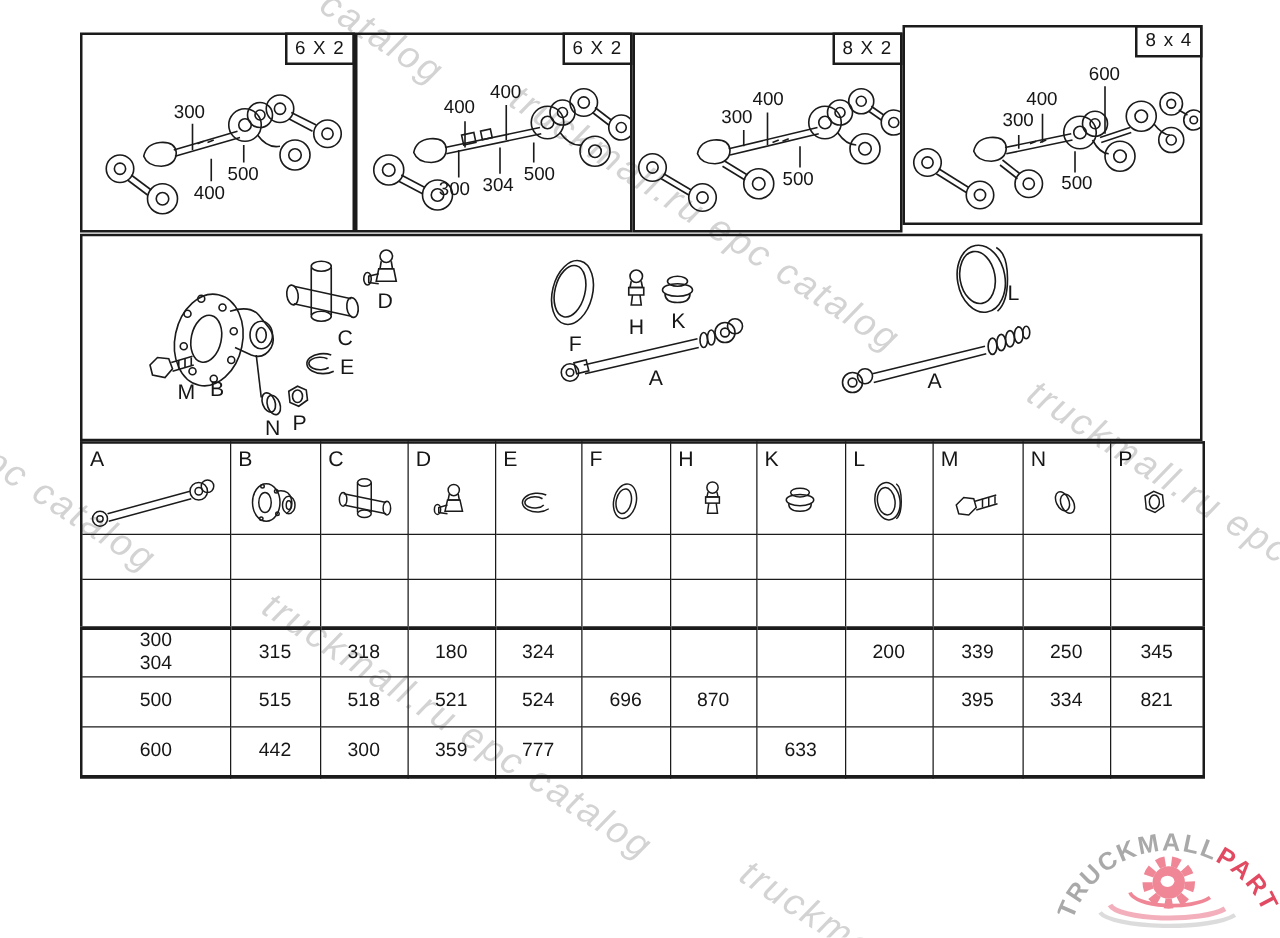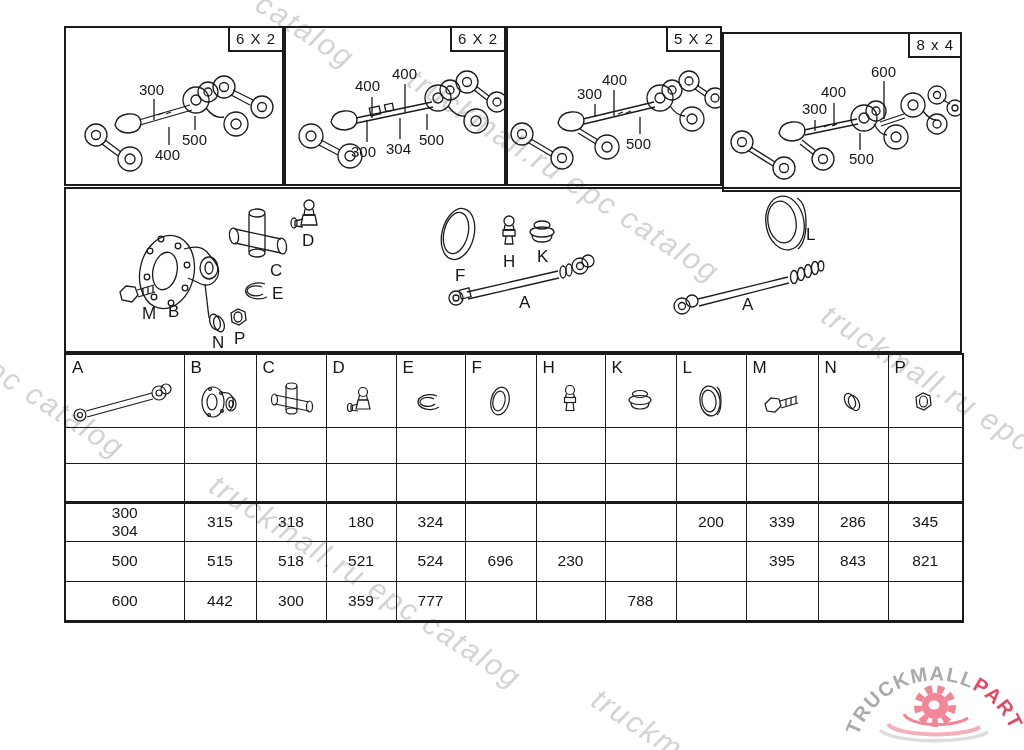--- a/index.html
+++ b/index.html
@@ -119,21 +119,21 @@
       <circle cx="190" cy="93" r="5"></circle>
   </svg>
   <span class="callout" style="left:69px;top:50px">400</span>
   <span class="callout" style="left:106px;top:38px">400</span>
   <span class="callout" style="left:65px;top:116px">300</span>
   <span class="callout" style="left:100px;top:113px">304</span>
   <span class="callout" style="left:133px;top:104px">500</span>
 </div>
 
 <div class="panel" style="left:506px;top:26px;width:216px;height:160px">
-  <div class="cfg">5 X 2</div>
+  <div class="cfg">8 X 2</div>
   <svg class="draw" width="212" height="156" viewBox="0 0 212 156" fill="none" stroke="#1b1b1b" stroke-width="1.3">
     <line x1="106" y1="62" x2="106" y2="88"></line>
     <line x1="87" y1="76" x2="87" y2="89"></line>
     <line x1="132" y1="89" x2="132" y2="106"></line>
 
     <circle cx="14" cy="106" r="11"></circle>
       <circle cx="14" cy="106" r="4.5"></circle>
     <circle cx="54" cy="130" r="11"></circle>
       <circle cx="54" cy="130" r="4.5"></circle>
     <line x1="23" y1="111" x2="45" y2="124"></line>
@@ -162,21 +162,21 @@
 
     <path d="M162,78 q7,10 15,10"></path>
     <circle cx="184" cy="91" r="12"></circle>
       <circle cx="184" cy="91" r="5"></circle>
   </svg>
   <span class="callout" style="left:94px;top:44px">400</span>
   <span class="callout" style="left:69px;top:58px">300</span>
   <span class="callout" style="left:118px;top:108px">500</span>
 </div>
 
-<div class="panel" style="left:722px;top:32px;width:240px;height:160px">
+<div class="panel" style="left:722px;top:20px;width:240px;height:160px">
   <div class="cfg">8 x 4</div>
   <svg class="draw" width="236" height="156" viewBox="0 0 236 156" fill="none" stroke="#1b1b1b" stroke-width="1.3">
     <line x1="160" y1="47" x2="160" y2="85"></line>
     <line x1="110" y1="69" x2="110" y2="92"></line>
     <line x1="91" y1="86" x2="91" y2="97"></line>
     <line x1="136" y1="99" x2="136" y2="116"></line>
 
     <circle cx="18" cy="108" r="11"></circle>
       <circle cx="18" cy="108" r="4.5"></circle>
     <circle cx="60" cy="134" r="11"></circle>
@@ -487,46 +487,46 @@
 304</td>
     <td>315</td>
     <td>318</td>
     <td>180</td>
     <td>324</td>
     <td></td>
     <td class="gl"></td>
     <td></td>
     <td class="gl">200</td>
     <td>339</td>
-    <td>286</td>
+    <td>250</td>
     <td>345</td>
   </tr>
   <tr style="height:40px">
     <td>500</td>
     <td>515</td>
     <td>518</td>
     <td>521</td>
     <td>524</td>
     <td>696</td>
-    <td class="gl">230</td>
+    <td class="gl">870</td>
     <td></td>
     <td class="gl"></td>
     <td>395</td>
-    <td>843</td>
+    <td>334</td>
     <td>821</td>
   </tr>
   <tr style="height:40px">
     <td>600</td>
     <td>442</td>
     <td>300</td>
     <td>359</td>
     <td>777</td>
     <td></td>
     <td class="gl"></td>
-    <td>788</td>
+    <td>633</td>
     <td class="gl"></td>
     <td></td>
     <td></td>
     <td></td>
   </tr>
 </tbody>
   </table>
 
 <svg id="logo" width="178" height="120" viewBox="0 0 178 120">
   <defs>

